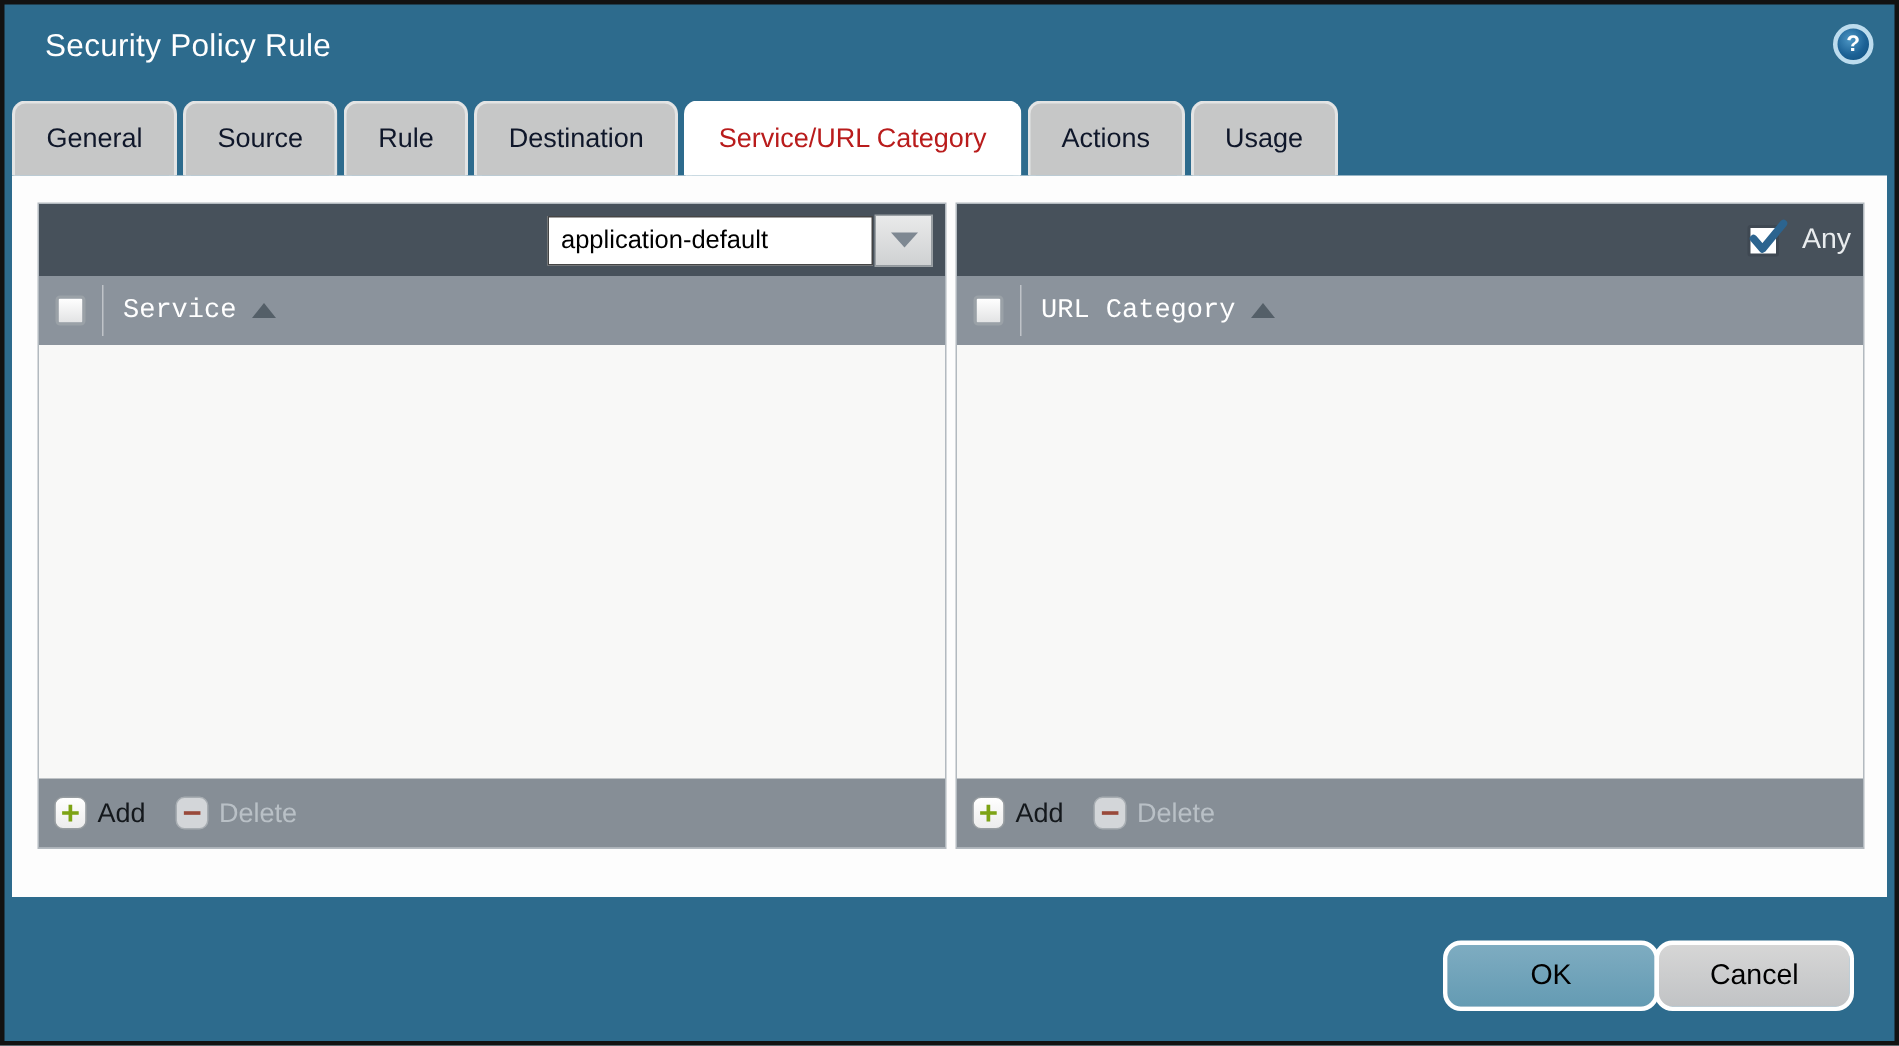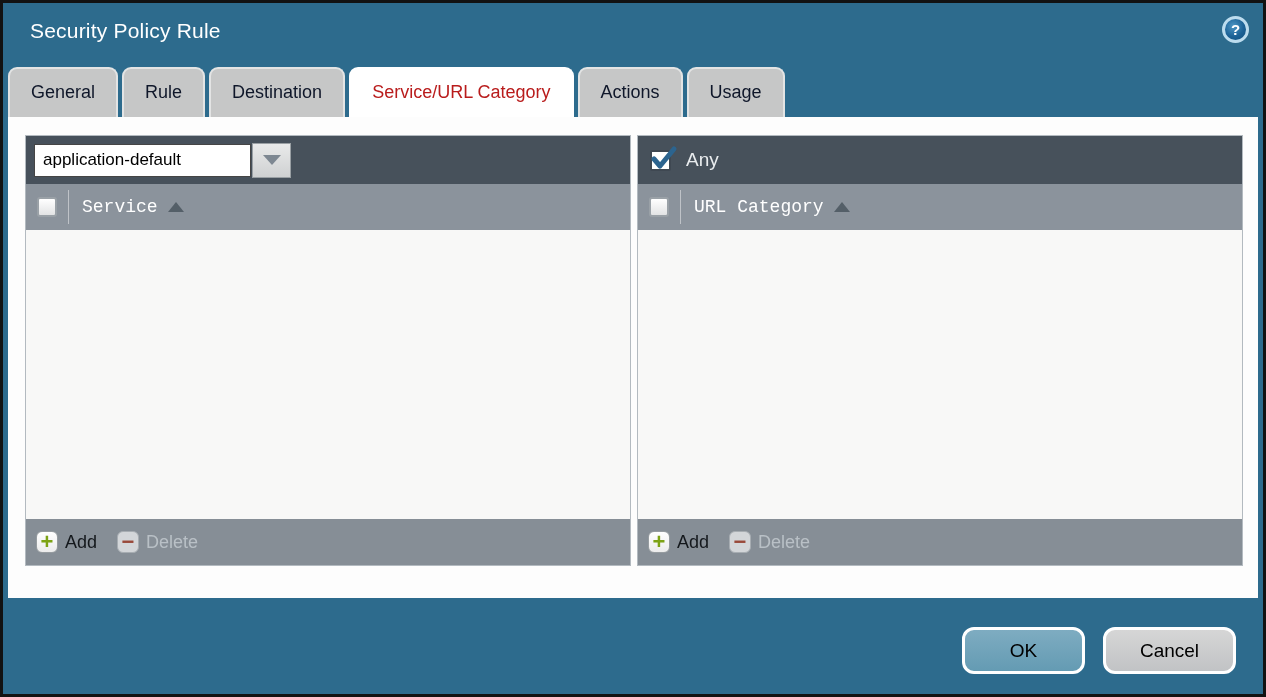--- a/index.html
+++ b/index.html
@@ -41,21 +41,21 @@
   }
   .panel {
     position:absolute; top:18px; height:431px; width:606px;
     border:1px solid #b3bac0; display:flex; flex-direction:column;
     background:#f8f8f7;
   }
   .panel.left  { left:17px; }
   .panel.right { left:629px; }
   .panel-top {
     height:48px; flex:0 0 48px; background:#47515b;
-    display:flex; align-items:center; padding:0 8px;
+    display:flex; align-items:center; padding:0 8px;justify-content:flex-end;
   }
   .combo { display:flex; align-items:center; }
   .combo-input {
     width:217px; height:33px; background:#ffffff;
     border:1px solid #454545; font-size:17px; padding:0 8px; color:#000;
     font-family:"Liberation Sans", sans-serif;
   }
   .combo-btn {
     width:39px; height:35px; margin-left:1px;
     background:linear-gradient(#e9eaea,#cfd1d2);
@@ -114,35 +114,36 @@
   .add-label { color:#14181c; margin-left:7px; }
   .del-btn { margin-left:20px; }
   .del-label { color:#b9c0c6; margin-left:7px; }
   
   .btn {
     position:absolute; top:624px; height:47px;
     border:3px solid #ffffff; border-radius:12px;
     font-size:19px; color:#000; font-family:"Liberation Sans", sans-serif;
     display:flex; align-items:center; justify-content:center; cursor:pointer;
   }
-  .btn-ok     { left:959px;  width:123px; background:linear-gradient(#7eacc1,#649bb3); }
+  .btn-ok     { left:959px;  width:144px; background:linear-gradient(#7eacc1,#649bb3); }
   .btn-cancel { left:1100px; width:133px; background:linear-gradient(#d6d6d6,#c1c3c5); }
 </style>
 </head>
 <body>
 
 <div class="screen">
 
   <div class="dlg-title">Security Policy Rule</div>
   <div class="help-btn">
     <span>?</span>
   </div>
 
   <div class="tabs">
     <div class="tab">General</div>
+    <div class="tab">Source</div>
     <div class="tab">Rule</div>
     <div class="tab">Destination</div>
     <div class="tab active">Service/URL Category</div>
     <div class="tab">Actions</div>
     <div class="tab">Usage</div>
   </div>
 
   <div class="content">
 
     <div class="panel left">

